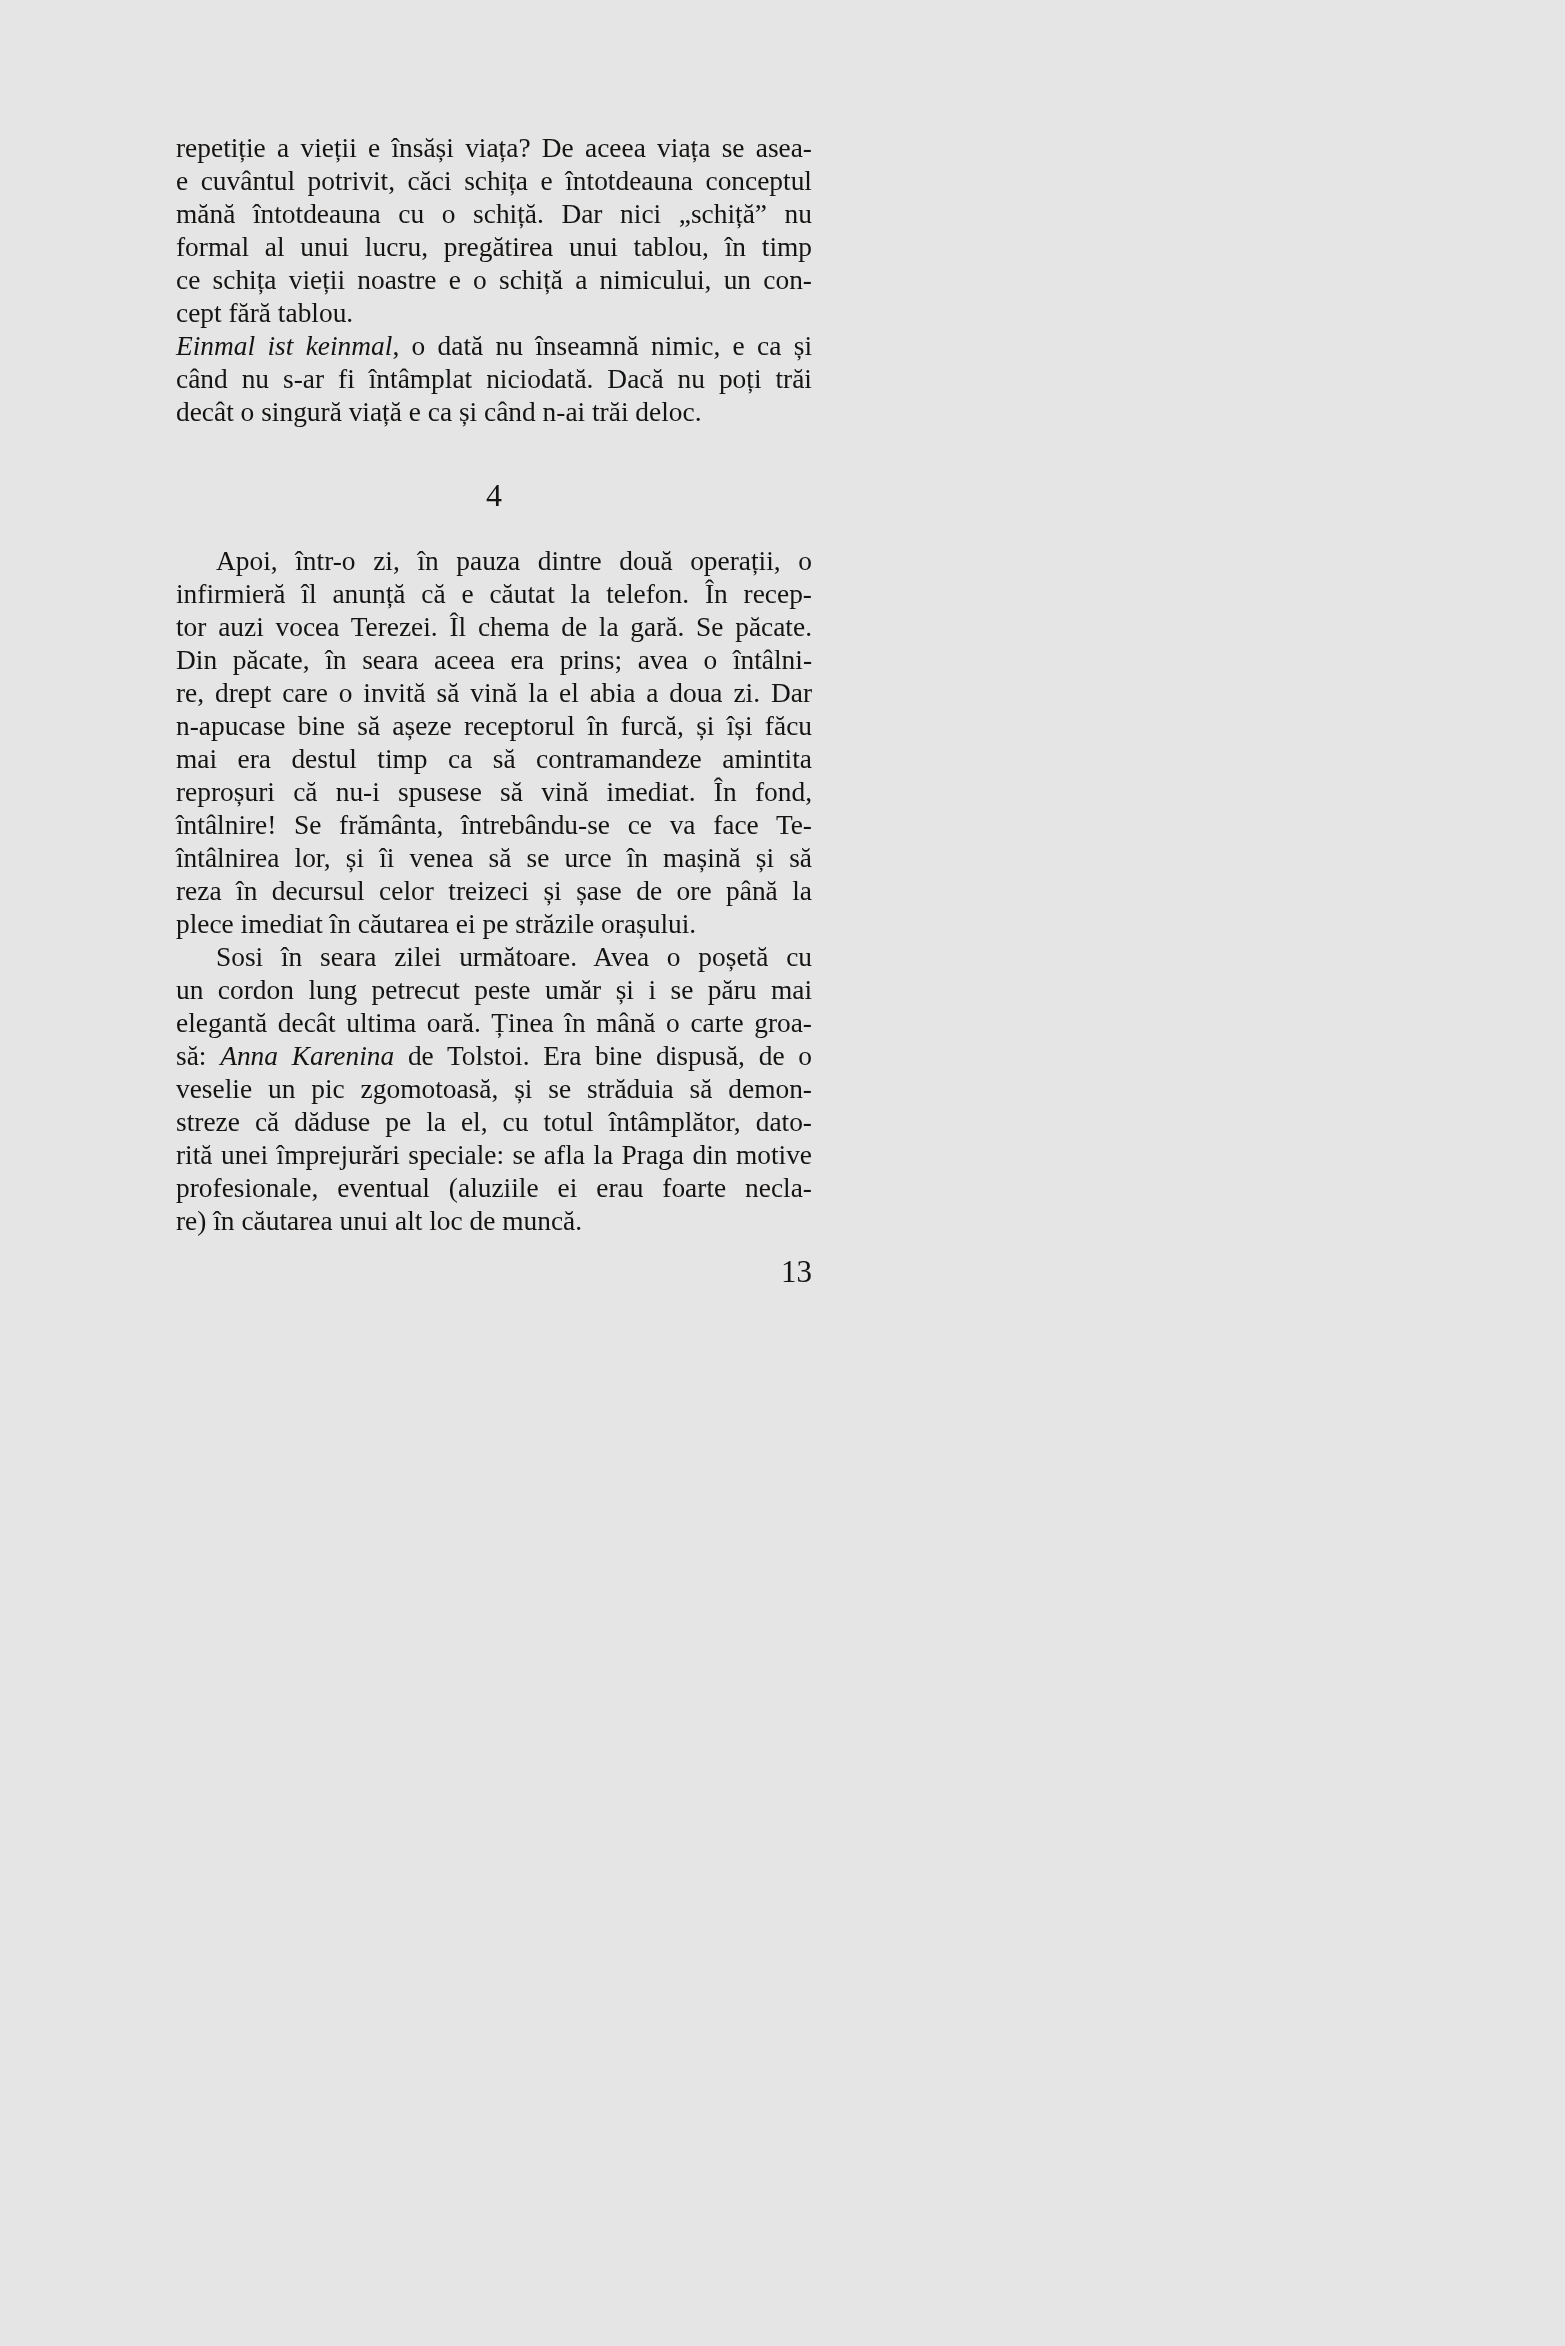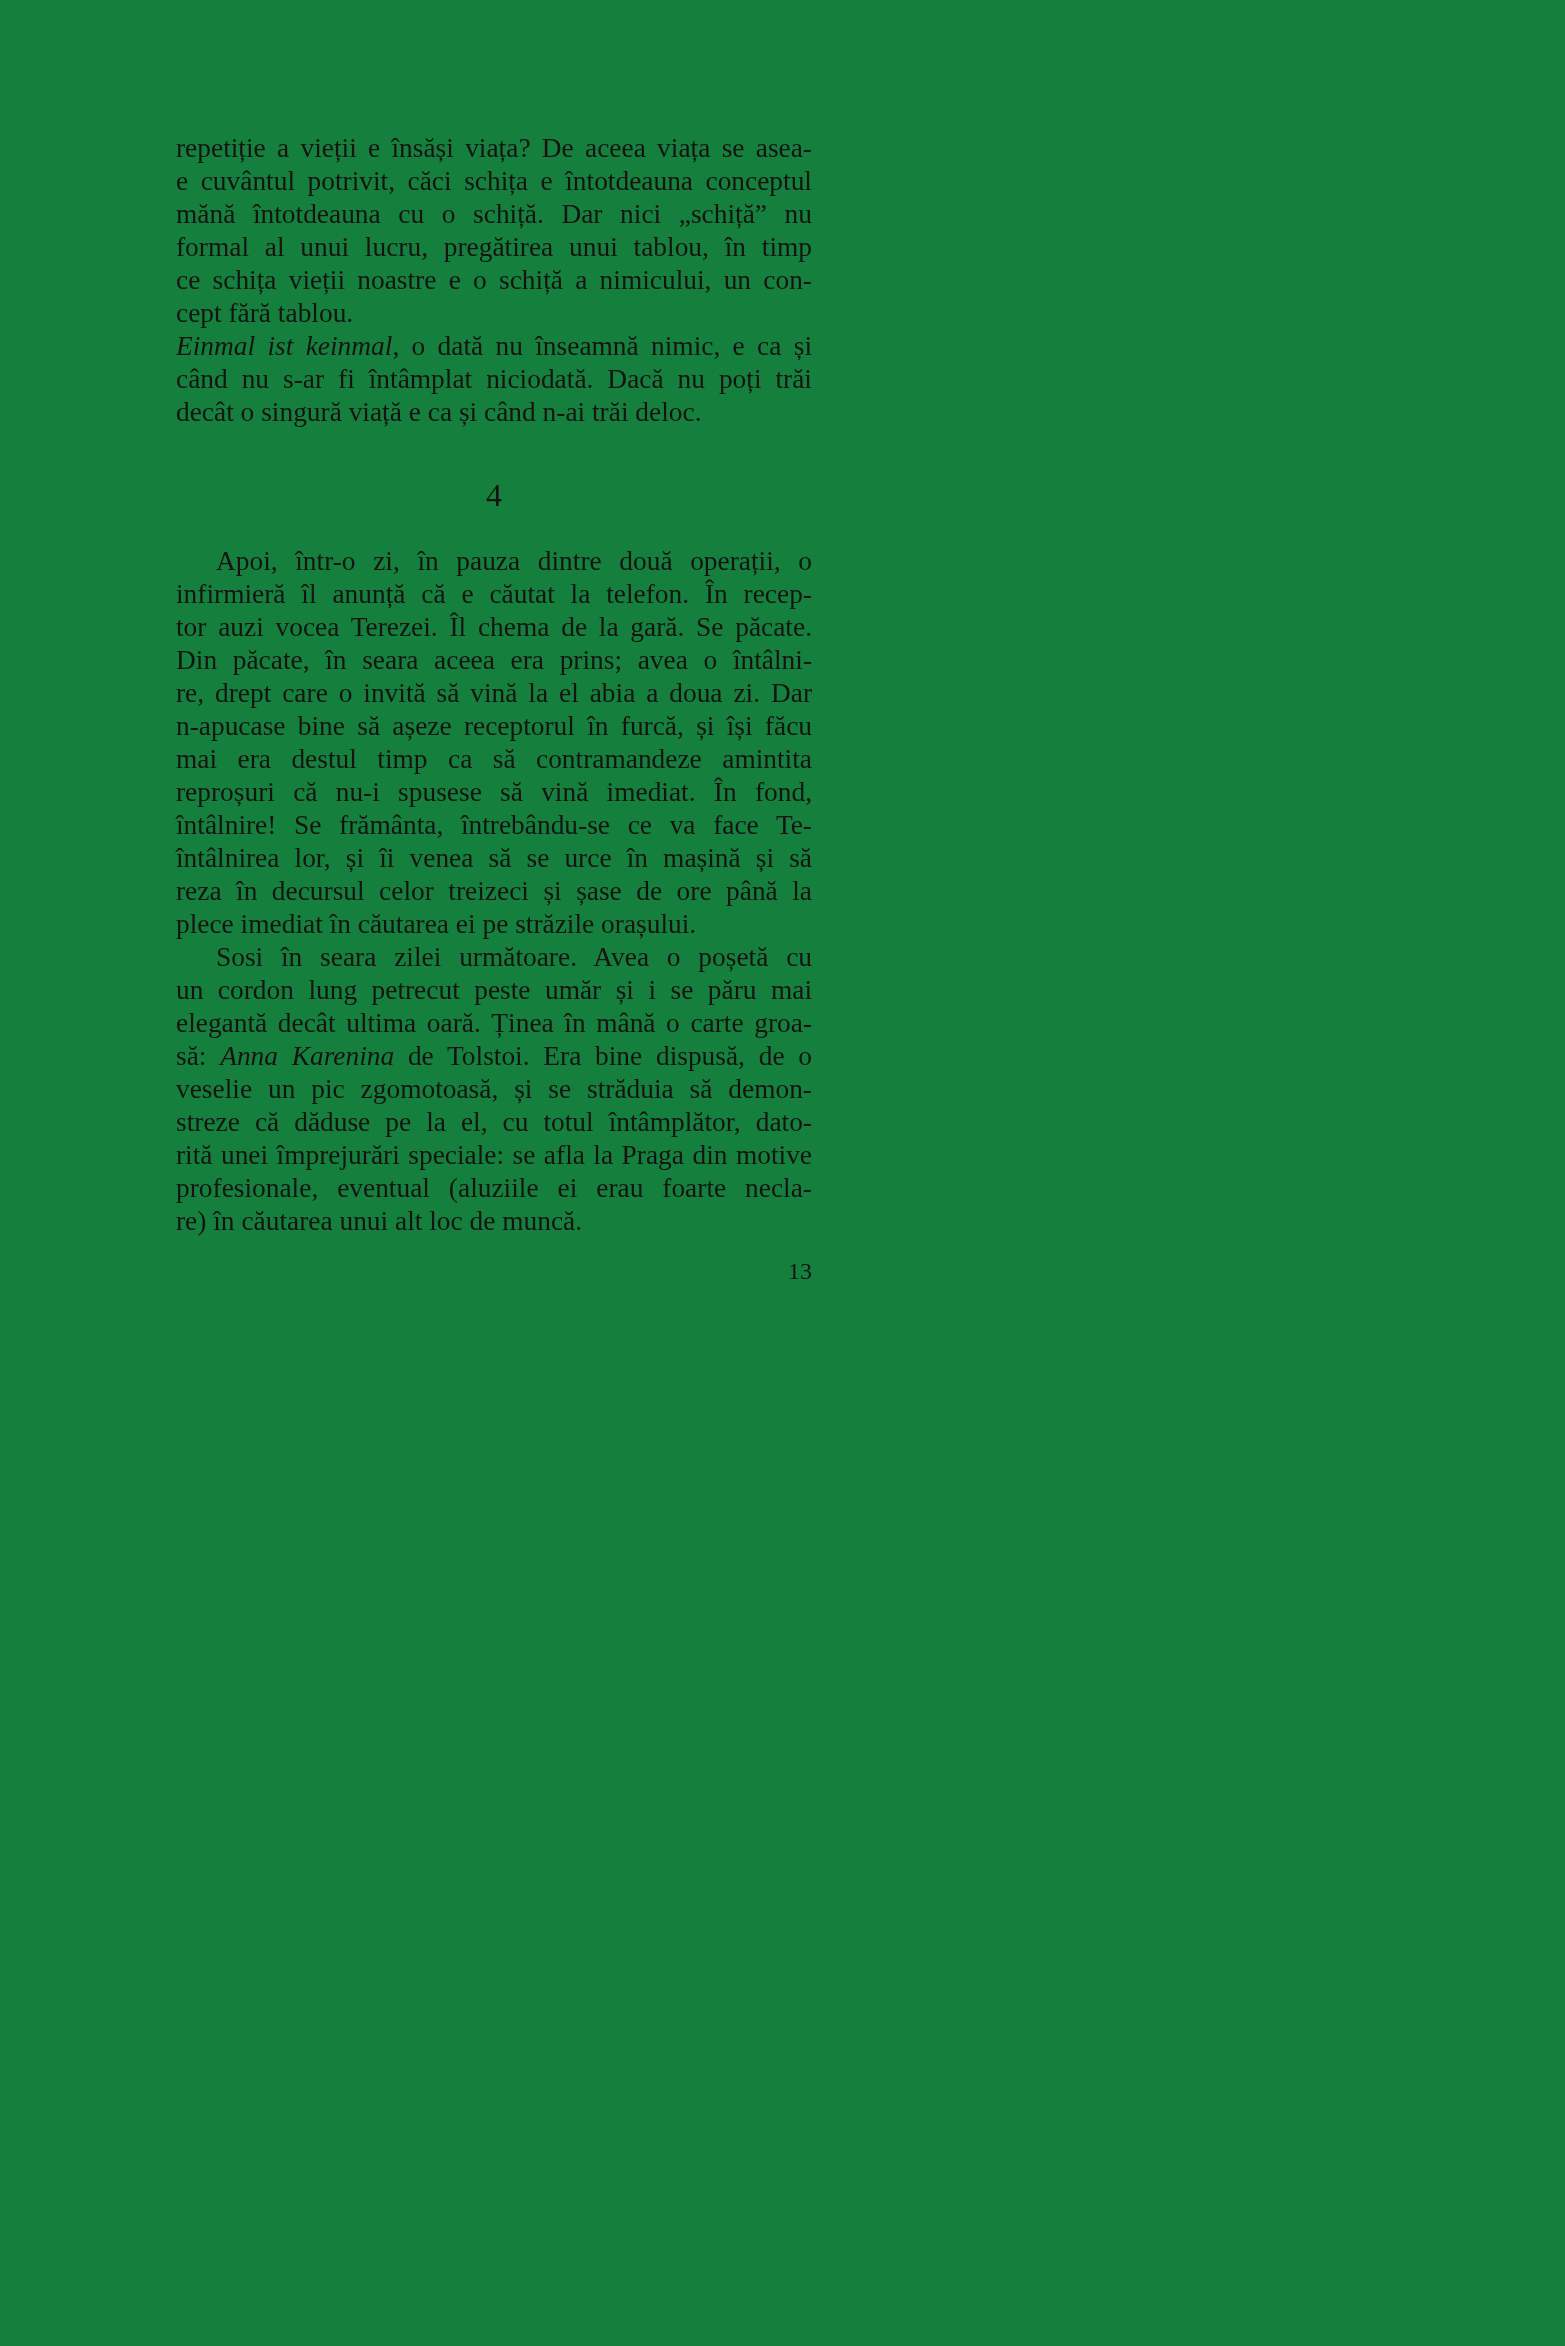--- a/index.html
+++ b/index.html
@@ -11,21 +11,21 @@
     width: 1565px;
     height: 2347px;
     position: relative;
     font-family: "Liberation Serif", "DejaVu Serif", serif;
     color: #161412;
     -webkit-font-smoothing: antialiased;
   }
   .sheet {
     position: absolute;
     inset: 0;
-    background: #15803d;
+    background: #e5e5e5;
   }
   .content {
     position: absolute;
     left: 176px;
     top: 132px;
     width: 636px;
   }
   .paragraph {
     margin: 0;
   }
@@ -46,21 +46,21 @@
     font-style: italic;
   }
   .section-heading {
     font-size: 32px;
     line-height: 33px;
     text-align: center;
     margin-top: 50px;
     margin-bottom: 33px;
   }
   .page-number {
-    font-size: 24px;
+    font-size: 31px;
     line-height: 33px;
     text-align: right;
     margin-top: 17px;
   }
 </style>
 </head>
 <body>
 
 <div class="sheet">
   <div class="content">

